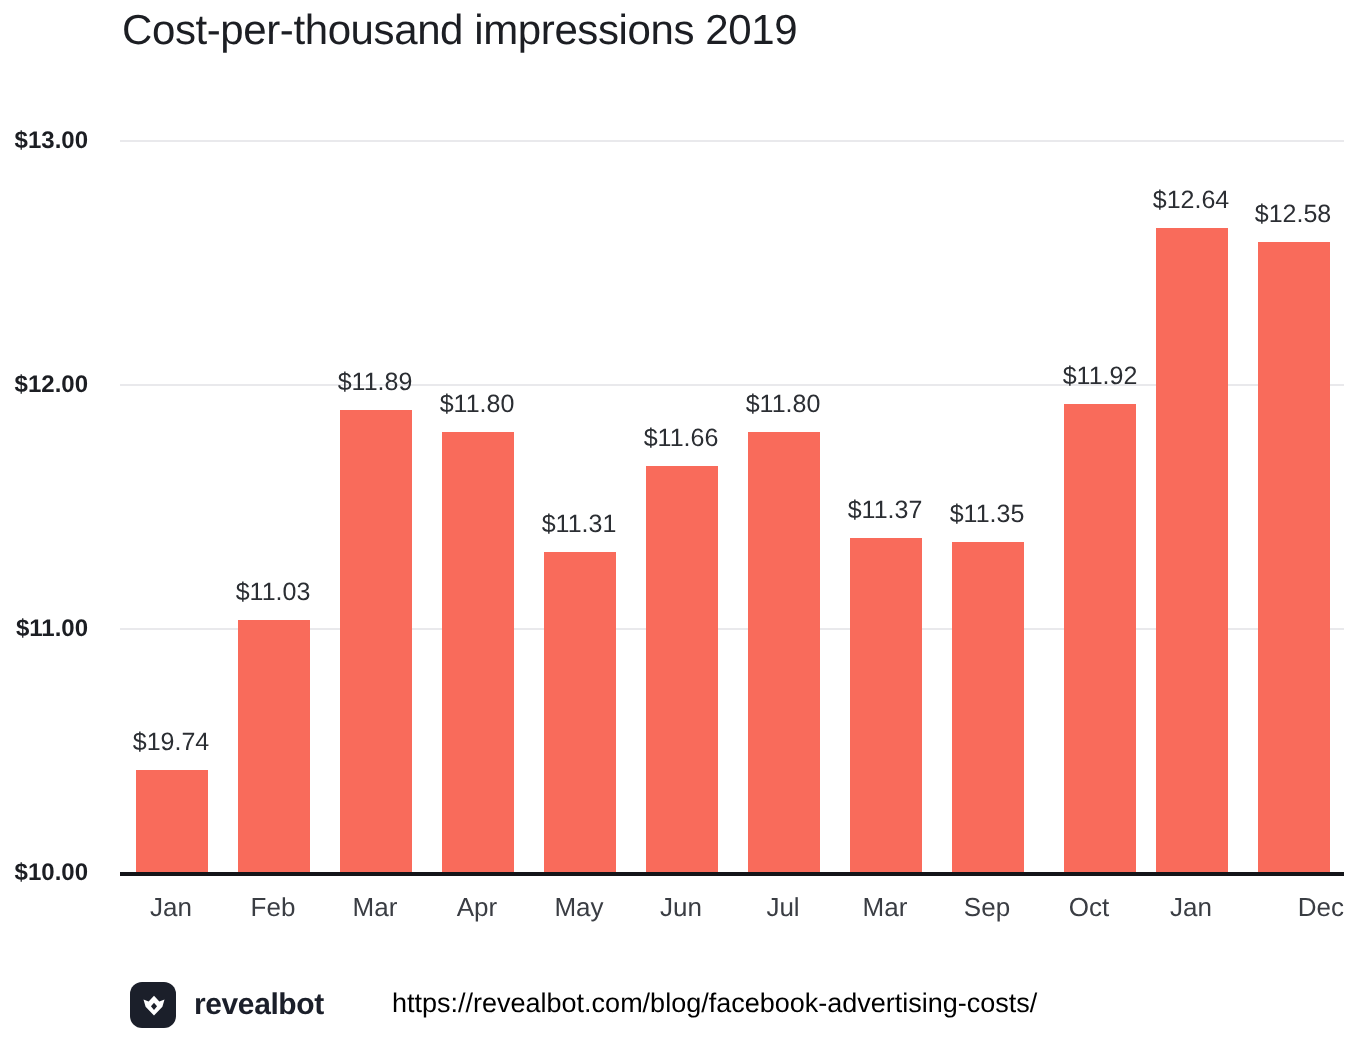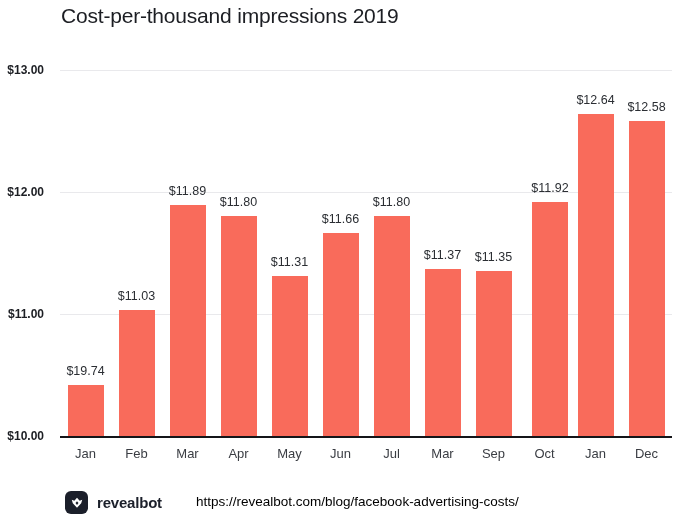--- a/index.html
+++ b/index.html
@@ -241,14 +241,14 @@
     <div class="x-tick-label" style="left: 111px; width: 51px;">Feb</div>
     <div class="x-tick-label" style="left: 162px; width: 51px;">Mar</div>
     <div class="x-tick-label" style="left: 213px; width: 51px;">Apr</div>
     <div class="x-tick-label" style="left: 264px; width: 51px;">May</div>
     <div class="x-tick-label" style="left: 315px; width: 51px;">Jun</div>
     <div class="x-tick-label" style="left: 366px; width: 51px;">Jul</div>
     <div class="x-tick-label" style="left: 417px; width: 51px;">Mar</div>
     <div class="x-tick-label" style="left: 468px; width: 51px;">Sep</div>
     <div class="x-tick-label" style="left: 519px; width: 51px;">Oct</div>
     <div class="x-tick-label" style="left: 570px; width: 51px;">Jan</div>
-    <div class="x-tick-label" style="left: 621px; width: 51px;">Dec</div>
+    <div class="x-tick-label" style="left: 621px; width: 51px; text-align: right;">Dec</div>
   </div>
 
 </body></html>

